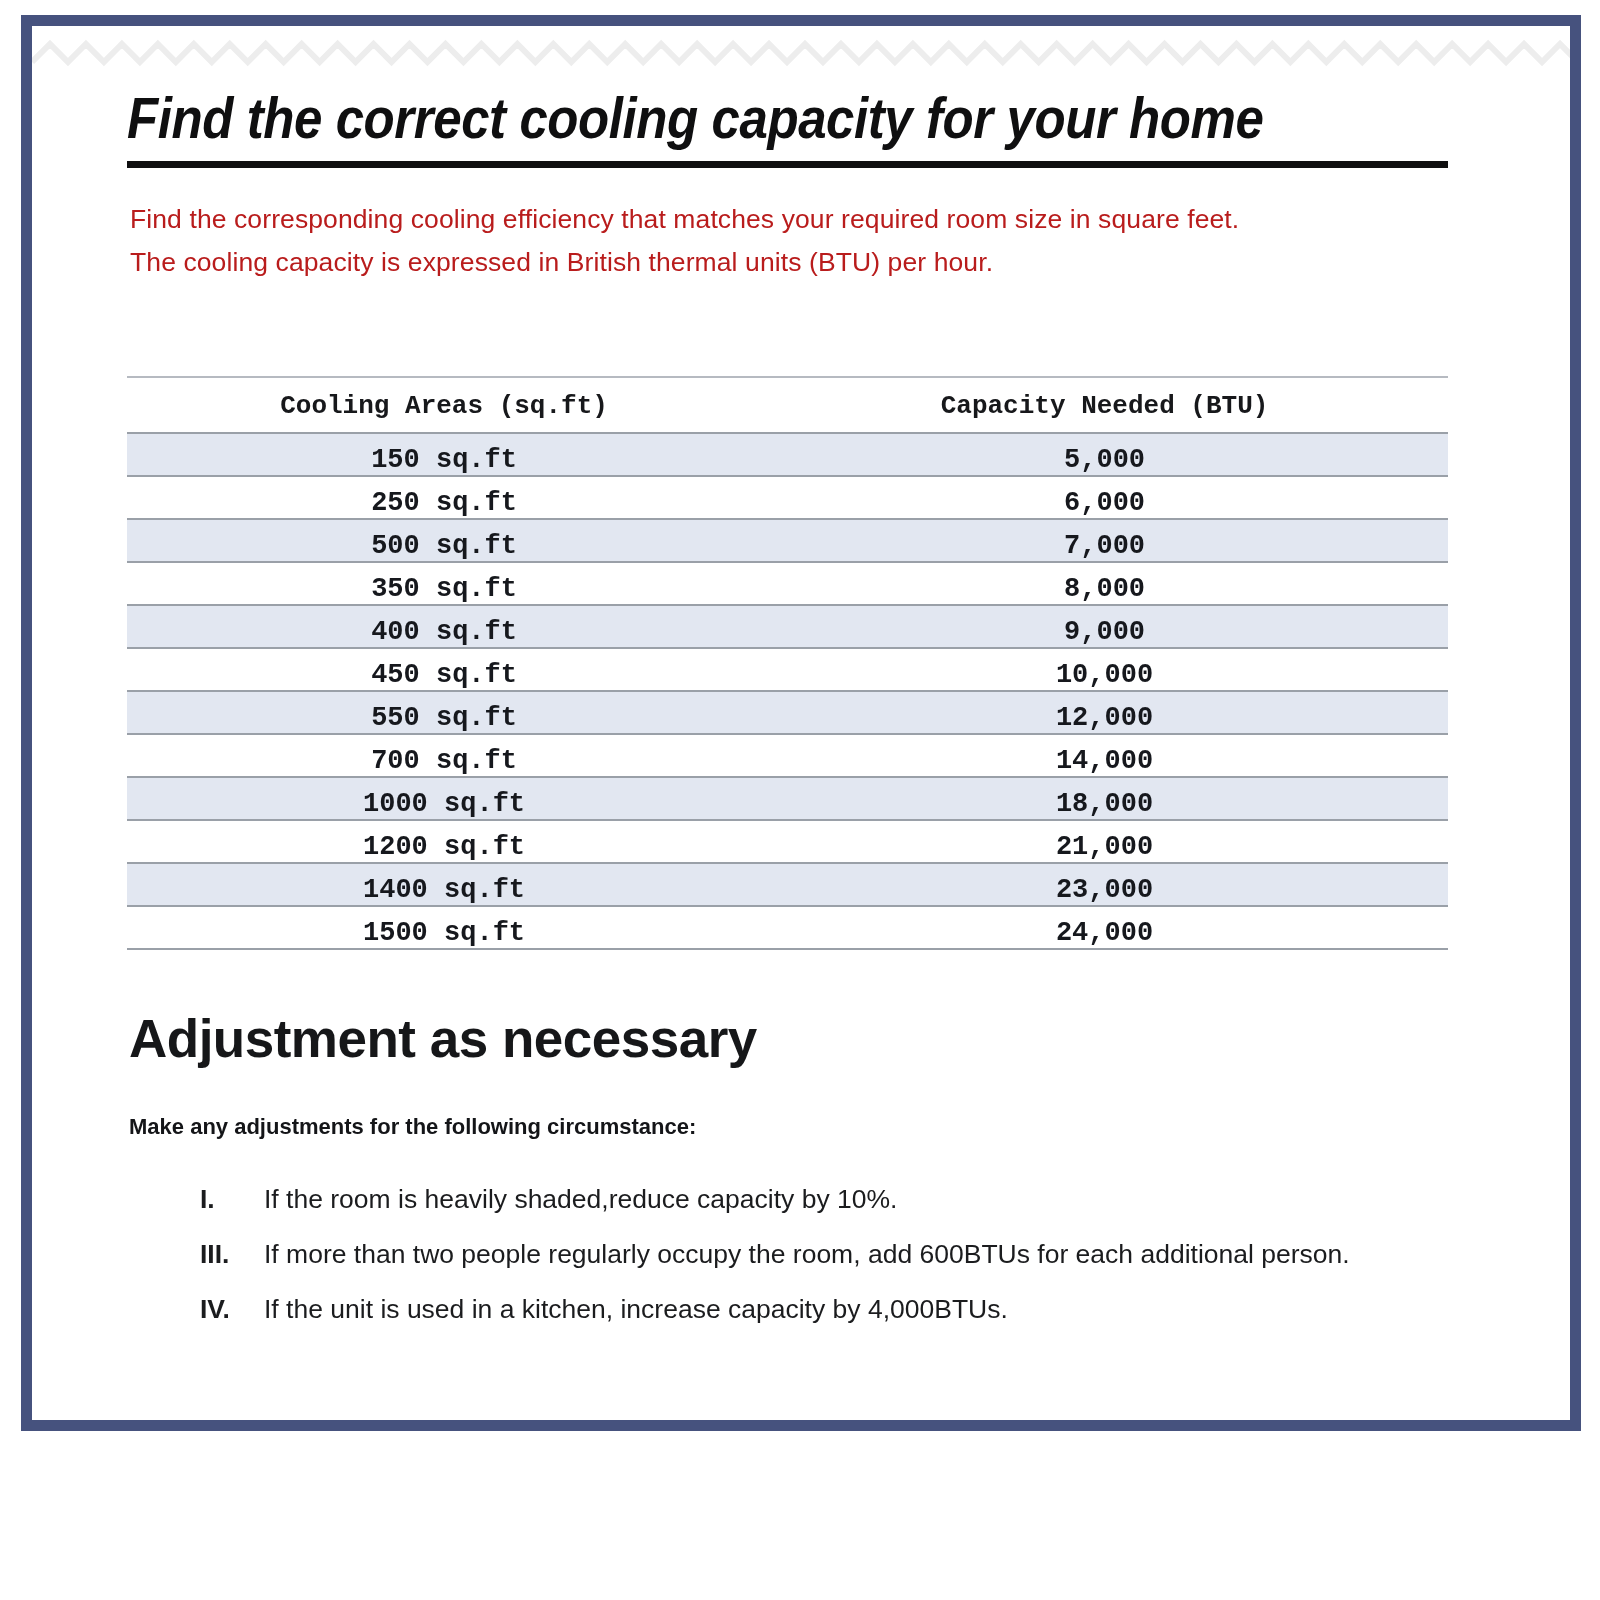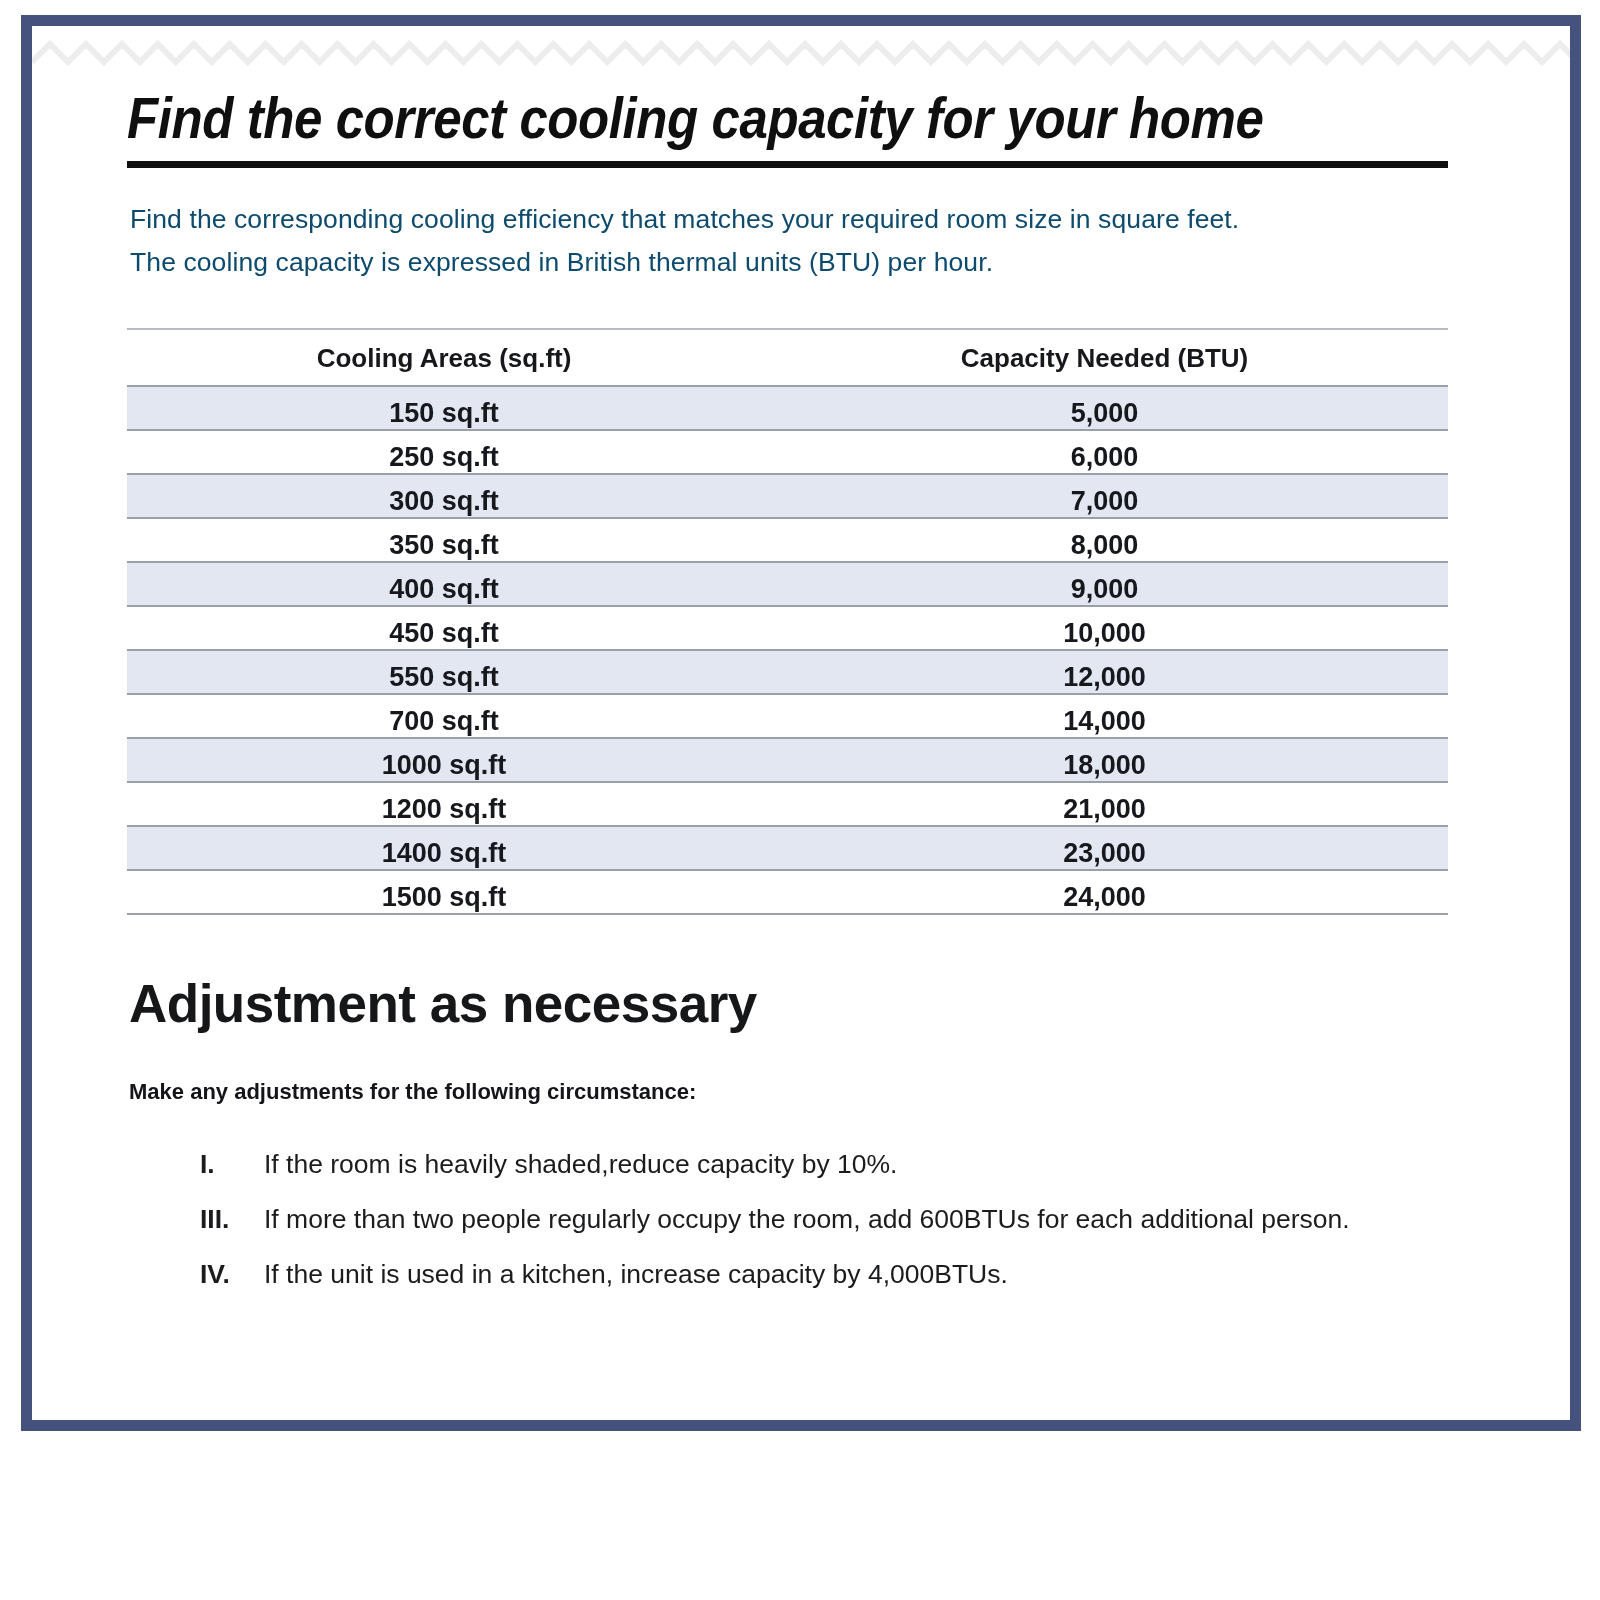--- a/index.html
+++ b/index.html
@@ -43,27 +43,28 @@
     display: inline-block;
     transform: scaleX(0.88);
     transform-origin: 0 100%;
     letter-spacing: -0.5px;
   }
   .intro {
     margin: 30px 0 0 3px;
     font-size: 26.5px;
     line-height: 43px;
     letter-spacing: 0.1px;
-    color: #0c4a6e;
+    color: #b91c1c;
   }
   table.cap-table {
     width: 100%;
     border-collapse: collapse;
     table-layout: fixed;
-    margin-top: 44px;
+    margin-top: 92px;
+    font-family: Liberation Mono, monospace;
   }
   table.cap-table col.c1 { width: 48%; }
   table.cap-table col.c2 { width: 52%; }
   table.cap-table thead tr {
     border-top: 2px solid #b6bac1;
     border-bottom: 2px solid #9aa0a8;
   }
   table.cap-table th {
     font-size: 26px;
     font-weight: 700;
@@ -147,21 +148,21 @@
       <tbody id="table-body">
           <tr>
             <td>150 sq.ft</td>
             <td>5,000</td>
           </tr>
           <tr>
             <td>250 sq.ft</td>
             <td>6,000</td>
           </tr>
           <tr>
-            <td>300 sq.ft</td>
+            <td>500 sq.ft</td>
             <td>7,000</td>
           </tr>
           <tr>
             <td>350 sq.ft</td>
             <td>8,000</td>
           </tr>
           <tr>
             <td>400 sq.ft</td>
             <td>9,000</td>
           </tr>

